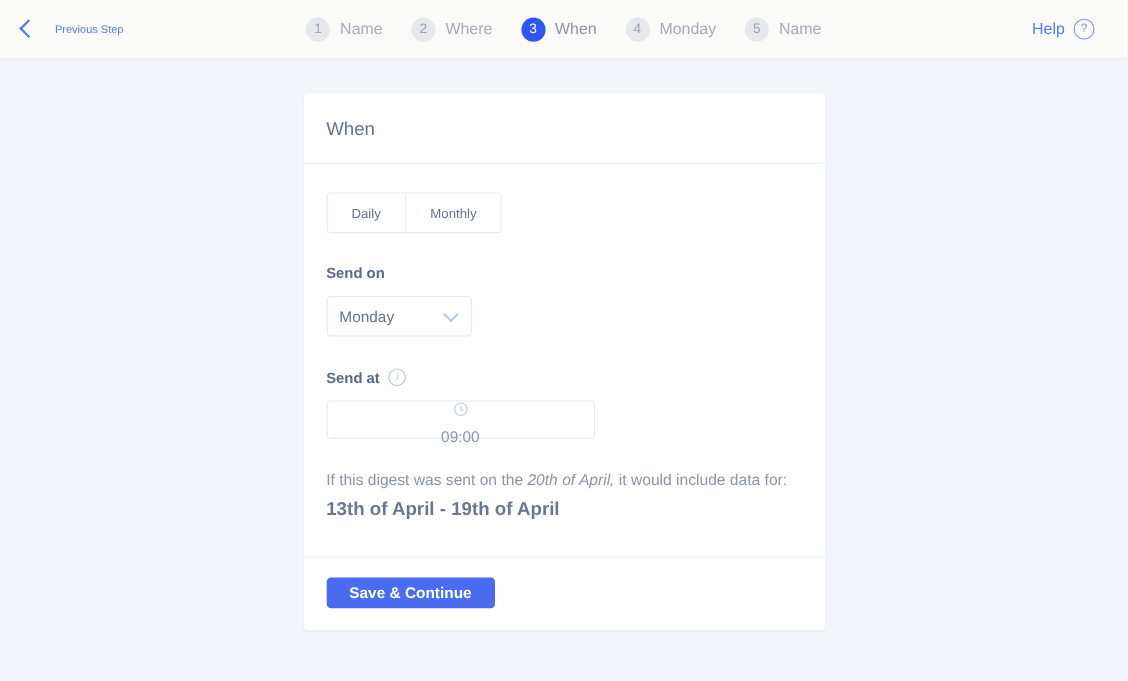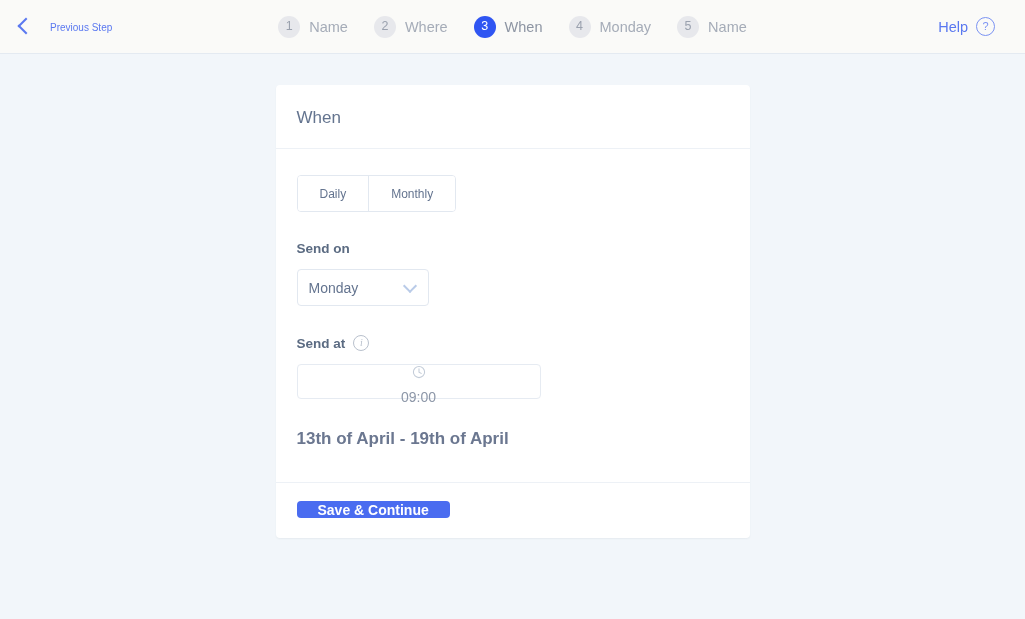--- a/index.html
+++ b/index.html
@@ -258,21 +258,21 @@
     font-weight: bold;
     color: #6b7790;
     line-height: 1.55;
     margin-top: 2px;
   }
 
   .save-btn {
     display: inline-flex;
     align-items: center;
     justify-content: center;
-    height: 17px;
+    height: 28px;
     padding: 0 21px;
     background: #4a6cf0;
     color: #ffffff;
     font-size: 14px;
     font-weight: bold;
     border: none;
     border-radius: 4px;
     cursor: pointer;
     font-family: "Liberation Sans", sans-serif;
   }
@@ -347,20 +347,23 @@
       </div>
 
       <div class="time-input">
         <svg class="clock-icon" viewBox="0 0 16 16">
           <circle cx="8" cy="8" r="6.4" fill="none" stroke="#c3ccd8" stroke-width="1.2"></circle>
           <path d="M8 4.4 V8.2 L10.5 9.6" fill="none" stroke="#c3ccd8" stroke-width="1.2" stroke-linecap="round"></path>
         </svg>
         <span class="time-value">09:00</span>
       </div>
 
+      <div class="summary-line">
+        <span>If this digest was sent on the </span><em>20th of April,</em><span> it would include data for:</span>
+      </div>
       <div class="summary-range">13th of April - 19th of April</div>
 
     </div>
 
     <div class="card-foot">
       <button class="save-btn">Save &amp; Continue</button>
     </div>
 
   </div>
 </div>

